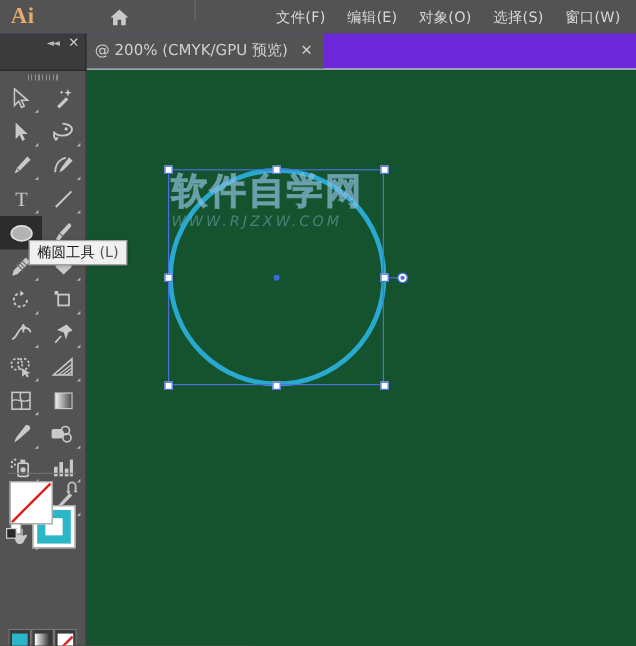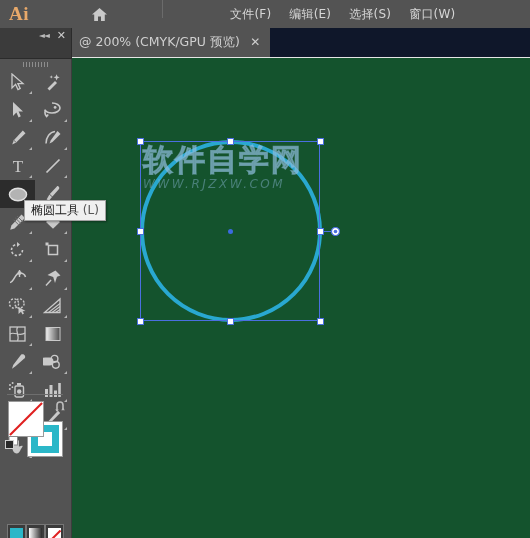--- a/index.html
+++ b/index.html
@@ -27,21 +27,21 @@
   .menu-sep{width:1px;height:18px;background:#6b6b6b;margin:0 4px 0 2px;}
   .menu-items{display:flex;align-items:center;margin-left:10px;}
   .menu-item{
     color:#d6d6d6;font-size:12px;padding:3px 9px;white-space:nowrap;
     letter-spacing:.2px;
   }
 
   
   .tabbar{
     position:absolute;left:0;top:28px;width:530px;height:29px;
-    background:#0f172a;border-bottom:6px solid #e5e5e5;
+    background:#6d28d9;border-bottom:6px solid #e5e5e5;
   }
   .doc-tab{
     position:absolute;left:70px;top:0;height:29px;
     background:#535353;display:flex;align-items:center;padding:0 6px 0 9px;
   }
   .doc-tab-label{color:#cfcfcf;font-size:12.5px;white-space:nowrap;}
   .doc-tab-close{
     color:#cfcfcf;font-size:12px;margin-left:9px;margin-right:2px;
     width:13px;height:13px;line-height:13px;text-align:center;font-weight:bold;
   }
@@ -194,20 +194,21 @@
     <div class="ai-logo">Ai</div>
     <div class="home-btn">
       <svg width="17" height="15" viewBox="0 0 17 15">
         <path d="M8.5 1 L16 7.5 L13.8 7.5 L13.8 14 L10 14 L10 9.5 L7 9.5 L7 14 L3.2 14 L3.2 7.5 L1 7.5 Z" fill="#c9c9c9"></path>
       </svg>
     </div>
     <div class="menu-sep"></div>
     <div class="menu-items">
       <div class="menu-item">文件(F)</div>
       <div class="menu-item">编辑(E)</div>
+      <div class="menu-item">对象(O)</div>
       <div class="menu-item">选择(S)</div>
       <div class="menu-item">窗口(W)</div>
     </div>
   </div>
 
   <div class="tabbar">
     <div class="doc-tab">
       <span class="doc-tab-label">@ 200% (CMYK/GPU 预览)</span>
       <span class="doc-tab-close">✕</span>
     </div>

